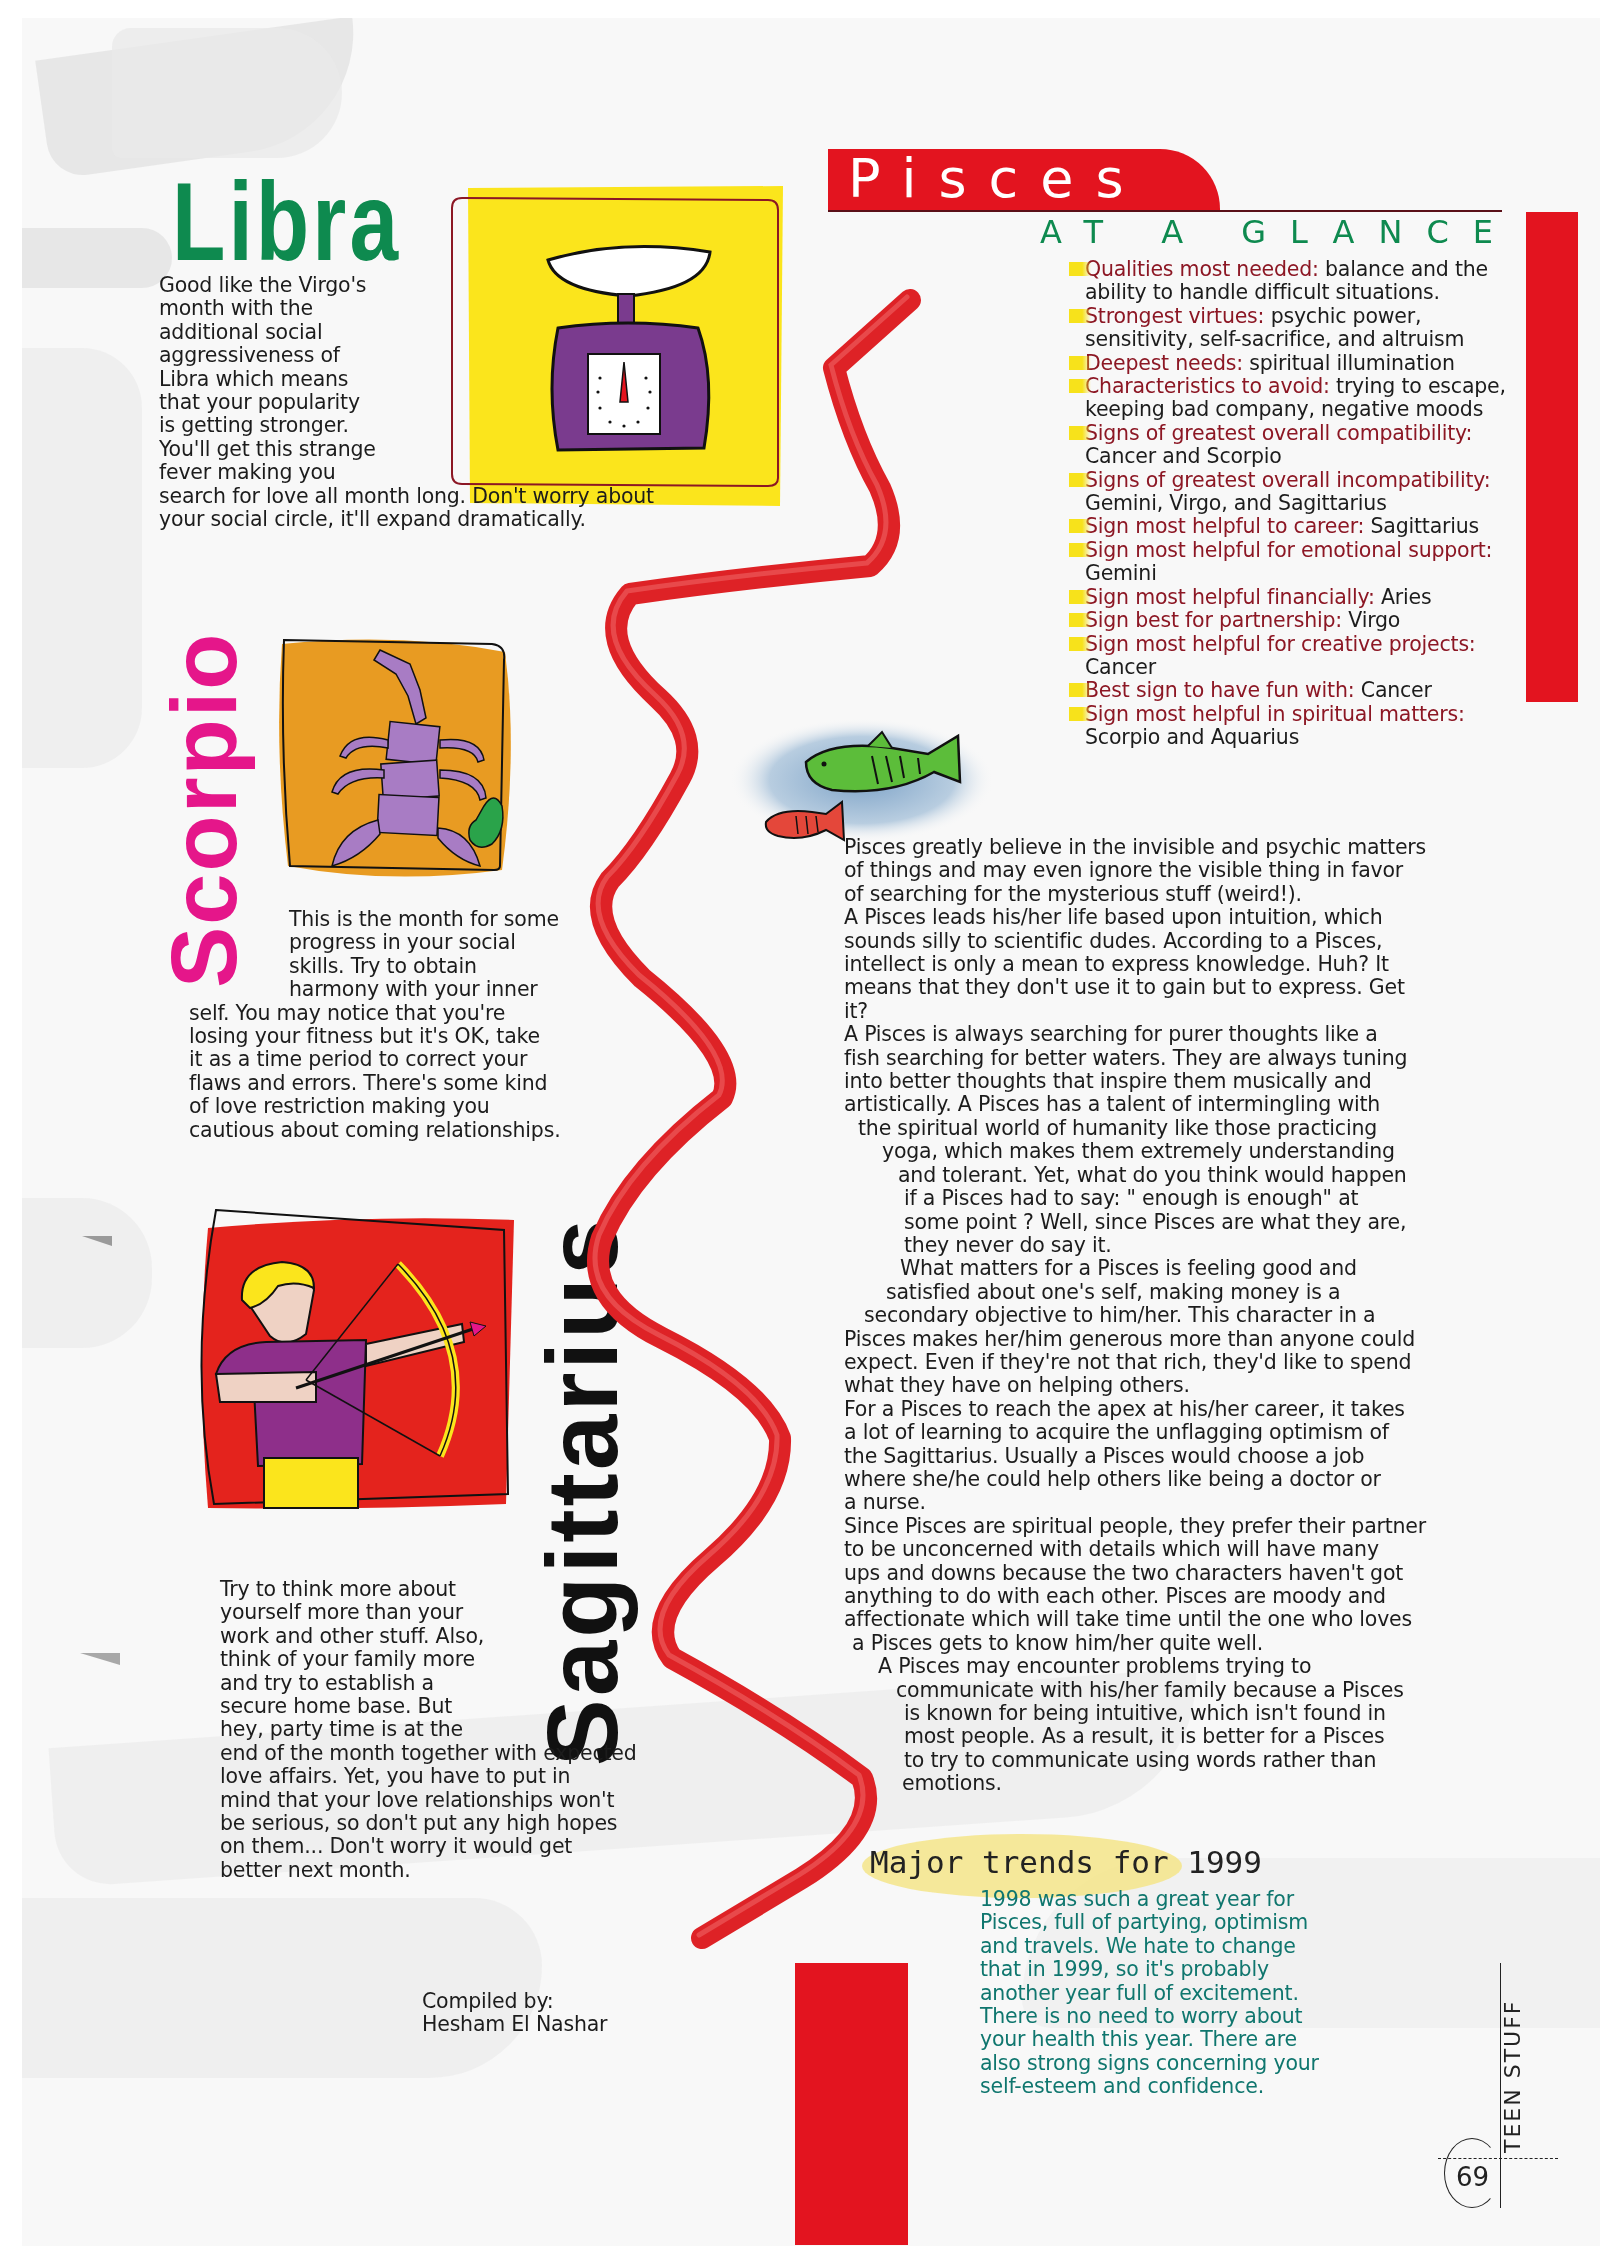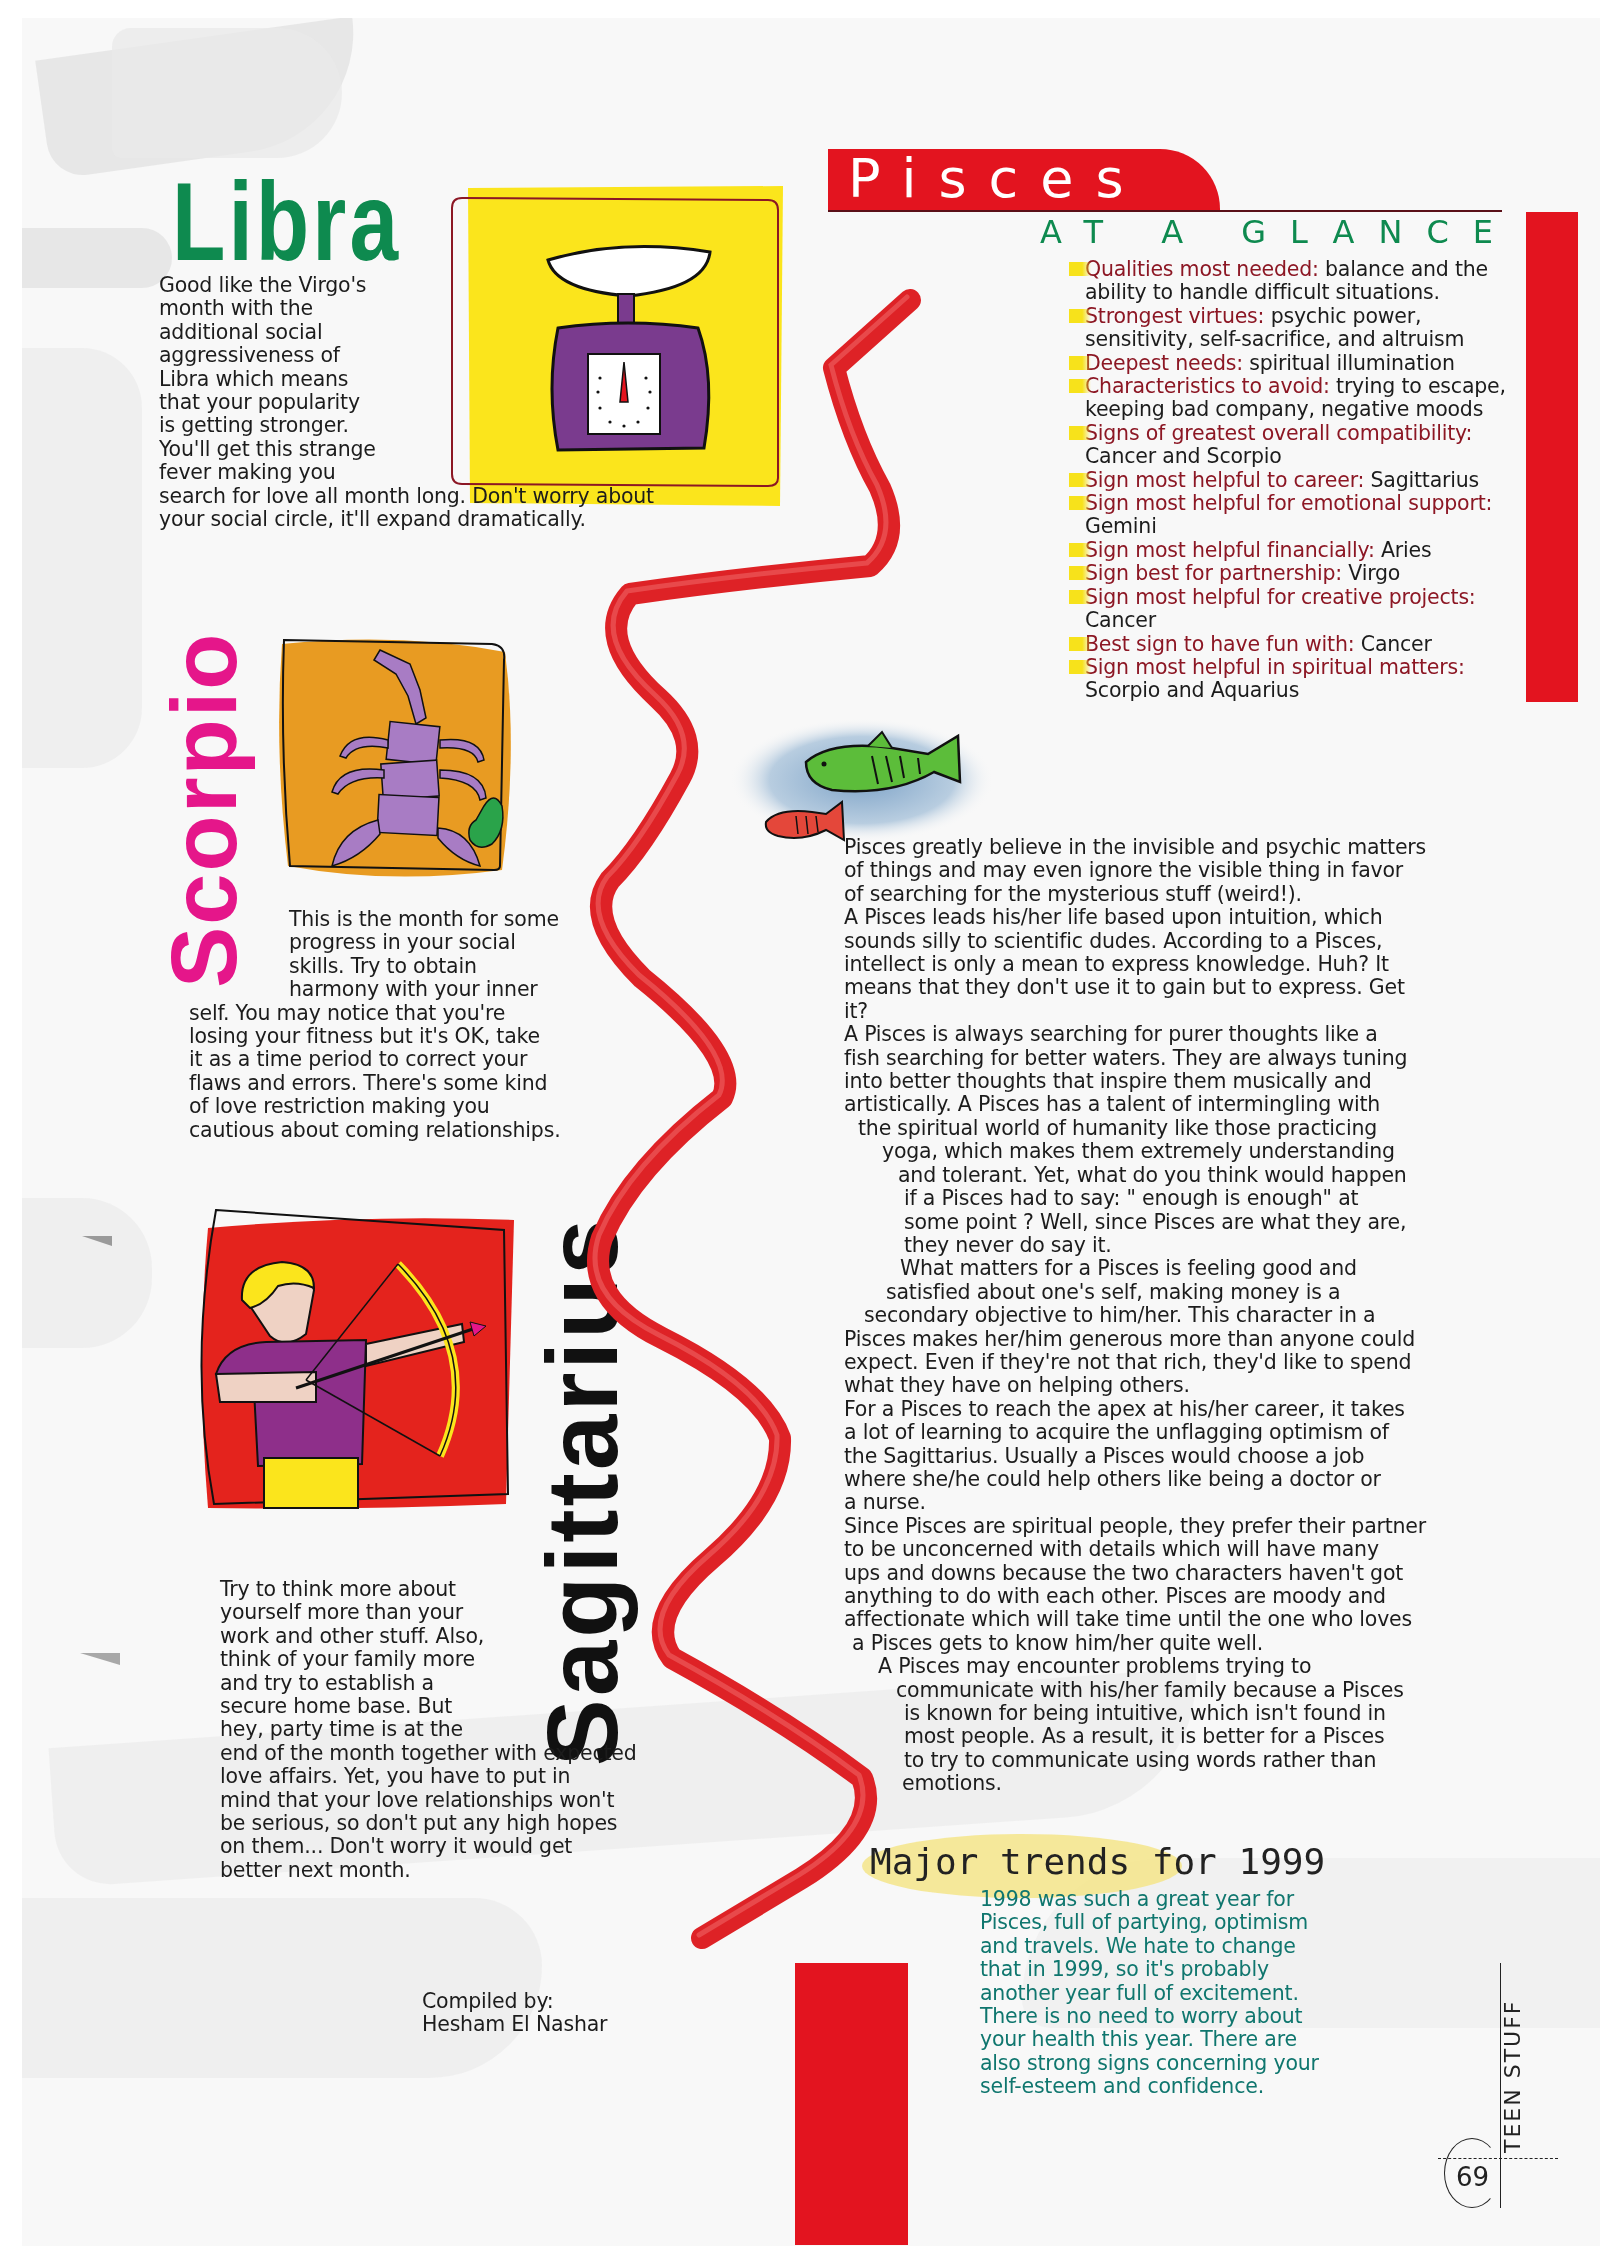--- a/index.html
+++ b/index.html
@@ -164,20 +164,21 @@
   <div class="abs" style="left:806px;top:192px;width:674px;height:2px;background:#5a1018;"></div>
   <div class="abs" style="left:1018px;top:198px;font-family:'DejaVu Sans',sans-serif;font-size:32px;color:#0e8a4f;letter-spacing:24px;line-height:32px;">AT A GLANCE</div>
   <div class="abs red" style="left:1504px;top:194px;width:52px;height:490px;"></div>
 
   <ul class="abs glance body-text" style="left:1018px;top:240px;width:440px;margin-left:45px;">
     <li><span class="bullet"></span><span class="label">Qualities most needed:</span><span> balance and the ability to handle difficult situations.</span></li>
     <li><span class="bullet"></span><span class="label">Strongest virtues:</span><span> psychic power, sensitivity, self-sacrifice, and altruism</span></li>
     <li><span class="bullet"></span><span class="label">Deepest needs:</span><span> spiritual illumination</span></li>
     <li><span class="bullet"></span><span class="label">Characteristics to avoid:</span><span> trying to escape, keeping bad company, negative moods</span></li>
     <li><span class="bullet"></span><span class="label">Signs of greatest overall compatibility:</span><span> Cancer and Scorpio</span></li>
+    <li><span class="bullet"></span><span class="label">Signs of greatest overall incompatibility:</span><span> Gemini, Virgo, and Sagittarius</span></li>
     <li><span class="bullet"></span><span class="label">Sign most helpful to career:</span><span> Sagittarius</span></li>
     <li><span class="bullet"></span><span class="label">Sign most helpful for emotional support:</span><span> Gemini</span></li>
     <li><span class="bullet"></span><span class="label">Sign most helpful financially:</span><span> Aries</span></li>
     <li><span class="bullet"></span><span class="label">Sign best for partnership:</span><span> Virgo</span></li>
     <li><span class="bullet"></span><span class="label">Sign most helpful for creative projects:</span><span> Cancer</span></li>
     <li><span class="bullet"></span><span class="label">Best sign to have fun with:</span><span> Cancer</span></li>
     <li><span class="bullet"></span><span class="label">Sign most helpful in spiritual matters:</span><span> Scorpio and Aquarius</span></li>
   </ul>
 
   <div class="abs" style="left:700px;top:700px;width:270px;height:135px;">
@@ -246,21 +247,21 @@
     <p style="padding-left:8px">a Pisces gets to know him/her quite well.</p>
     <p style="padding-left:34px">A Pisces may encounter problems trying to</p>
     <p style="padding-left:52px">communicate with his/her family because a Pisces</p>
     <p style="padding-left:60px">is known for being intuitive, which isn't found in</p>
     <p style="padding-left:60px">most people. As a result, it is better for a Pisces</p>
     <p style="padding-left:60px">to try to communicate using words rather than</p>
     <p style="padding-left:58px">emotions.</p>
   </div>
 
   <div class="abs" style="left:840px;top:1816px;width:320px;height:64px;border-radius:50%;background:#f4e58a;opacity:.85;"></div>
-  <div class="abs" style="left:848px;top:1824px;font-family:'DejaVu Sans Mono',monospace;font-size:36px;color:#222;line-height:40px;">Major trends for 1999</div>
+  <div class="abs" style="left:848px;top:1824px;font-family:'DejaVu Sans Mono',monospace;font-size:31px;color:#222;line-height:40px;">Major trends for 1999</div>
   <div class="abs body-text trend-text" style="left:958px;top:1870px;width:340px;">
     <p>1998 was such a great year for</p>
     <p>Pisces, full of partying, optimism</p>
     <p>and travels. We hate to change</p>
     <p>that in 1999, so it's  probably</p>
     <p>another year full of excitement.</p>
     <p>There is no need to worry about</p>
     <p>your health this year. There are</p>
     <p>also strong signs concerning your</p>
     <p>self-esteem and confidence.</p>

